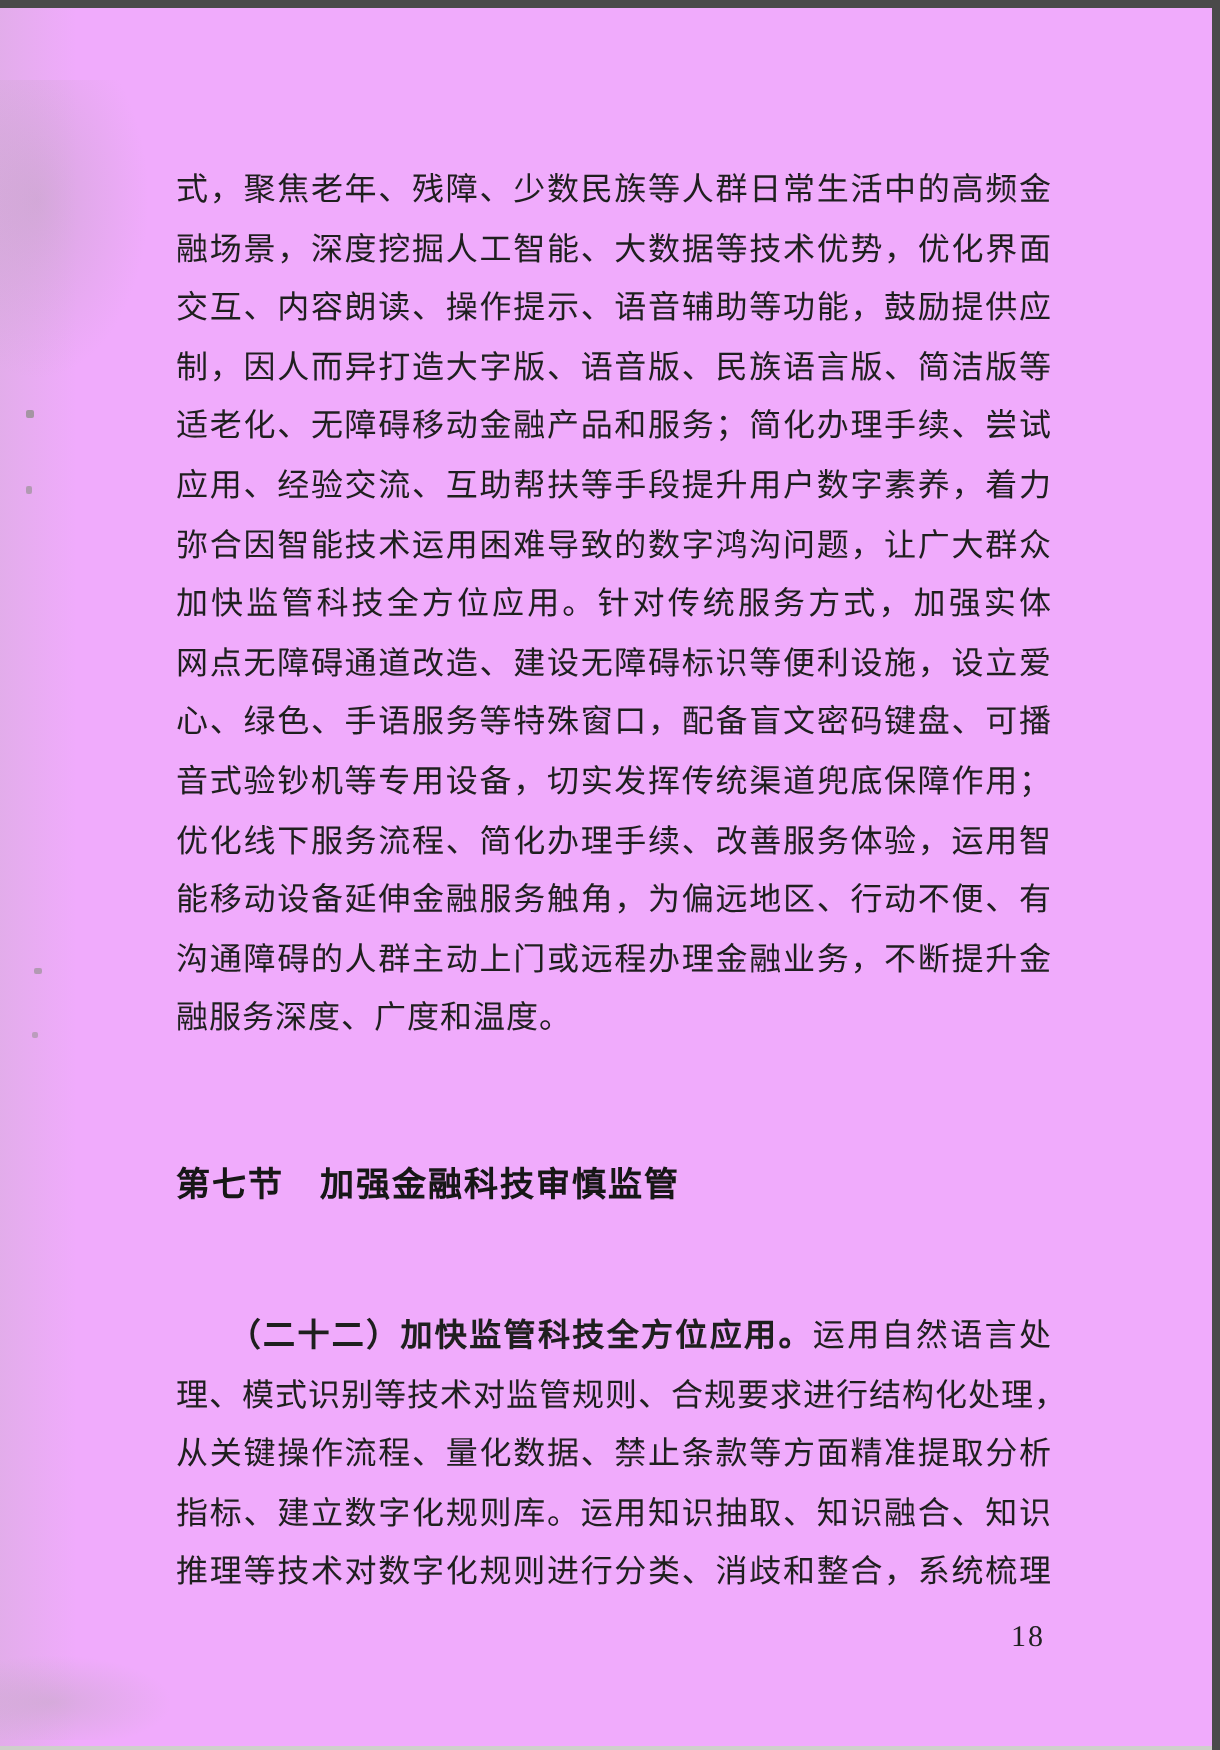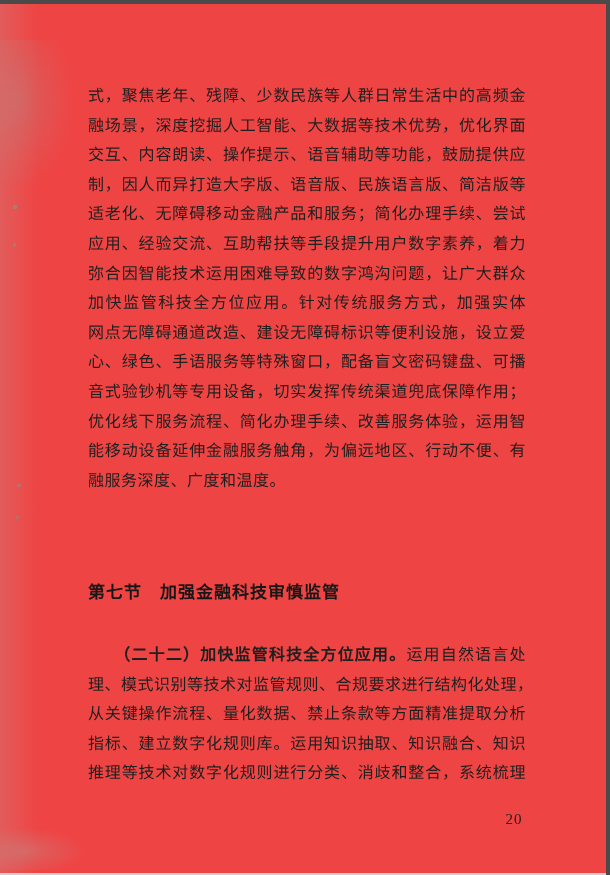--- a/index.html
+++ b/index.html
@@ -1,21 +1,21 @@
 <!DOCTYPE html>
 <html lang="zh-CN"><head>
 <meta charset="utf-8">
 <style>
   html,body{margin:0;padding:0;}
   body{
     width:610px;height:875px;position:relative;overflow:hidden;
     background:#ffffff;
     font-family:"Liberation Serif","DejaVu Serif",serif;
   }
-  .page{position:absolute;inset:0;background:#ef4444;}
+  .page{position:absolute;inset:0;background:#f0abfc;}
 
   
   .edge-top{position:absolute;top:0;left:0;right:0;height:4px;background:#4a4a4a;}
   .edge-right{position:absolute;top:0;right:0;bottom:0;width:4px;background:#4a4a4a;}
   .edge-bottom{position:absolute;left:0;right:4px;bottom:0;height:2px;background:#cfcfcb;}
   .left-shade{position:absolute;left:0;top:4px;bottom:2px;width:70px;
     background:linear-gradient(to right, rgba(178,178,172,0.22), rgba(178,178,172,0) 55%);}
   .patch-tl{position:absolute;left:0;top:40px;width:75px;height:150px;
     background:radial-gradient(ellipse at 25% 40%, rgba(160,160,154,0.30), rgba(160,160,154,0) 70%);}
   .patch-bl{position:absolute;left:0;top:828px;width:85px;height:42px;
@@ -28,21 +28,21 @@
 
   
   .text-col{position:absolute;left:88px;width:438px;color:#1f1f1f;
     font-size:16px;letter-spacing:0.5px;}
   .scan-line{height:29.6px;line-height:29.6px;white-space:nowrap;
     text-align:justify;text-align-last:justify;}
   .p1{top:81px;}
   .p1 .scan-line:last-child{text-align-last:left;}
   .heading{top:578px;height:30px;line-height:30px;
     font-weight:bold;font-size:17px;letter-spacing:1px;color:#171717;}
-  .p2{top:640px;}
+  .p2{top:655px;font-family:Liberation Mono, monospace;}
   .p2 .lead{font-weight:bold;}
 
   .page-num{position:absolute;left:492px;top:808px;width:44px;height:22px;
     line-height:22px;text-align:center;font-size:15px;color:#222;letter-spacing:1px;}
 </style>
 </head>
 <body>
 
 <div class="page">
 
@@ -64,30 +64,31 @@
       <div class="scan-line">制，因人而异打造大字版、语音版、民族语言版、简洁版等</div>
       <div class="scan-line">适老化、无障碍移动金融产品和服务；简化办理手续、尝试</div>
       <div class="scan-line">应用、经验交流、互助帮扶等手段提升用户数字素养，着力</div>
       <div class="scan-line">弥合因智能技术运用困难导致的数字鸿沟问题，让广大群众</div>
       <div class="scan-line">加快监管科技全方位应用。针对传统服务方式，加强实体</div>
       <div class="scan-line">网点无障碍通道改造、建设无障碍标识等便利设施，设立爱</div>
       <div class="scan-line">心、绿色、手语服务等特殊窗口，配备盲文密码键盘、可播</div>
       <div class="scan-line">音式验钞机等专用设备，切实发挥传统渠道兜底保障作用；</div>
       <div class="scan-line">优化线下服务流程、简化办理手续、改善服务体验，运用智</div>
       <div class="scan-line">能移动设备延伸金融服务触角，为偏远地区、行动不便、有</div>
+      <div class="scan-line">沟通障碍的人群主动上门或远程办理金融业务，不断提升金</div>
       <div class="scan-line">融服务深度、广度和温度。</div>
     </div>
 
   <div class="text-col heading">第七节　加强金融科技审慎监管</div>
 
   <div class="text-col p2">
     <div class="scan-line"><span>　　</span><span class="lead">（二十二）加快监管科技全方位应用。</span><span>运用自然语言处</span></div>
     <div>
         <div class="scan-line">理、模式识别等技术对监管规则、合规要求进行结构化处理，</div>
         <div class="scan-line">从关键操作流程、量化数据、禁止条款等方面精准提取分析</div>
         <div class="scan-line">指标、建立数字化规则库。运用知识抽取、知识融合、知识</div>
         <div class="scan-line">推理等技术对数字化规则进行分类、消歧和整合，系统梳理</div>
       </div>
   </div>
 
-  <div class="page-num">20</div>
+  <div class="page-num">18</div>
 
 </div>
 
 </body></html>

